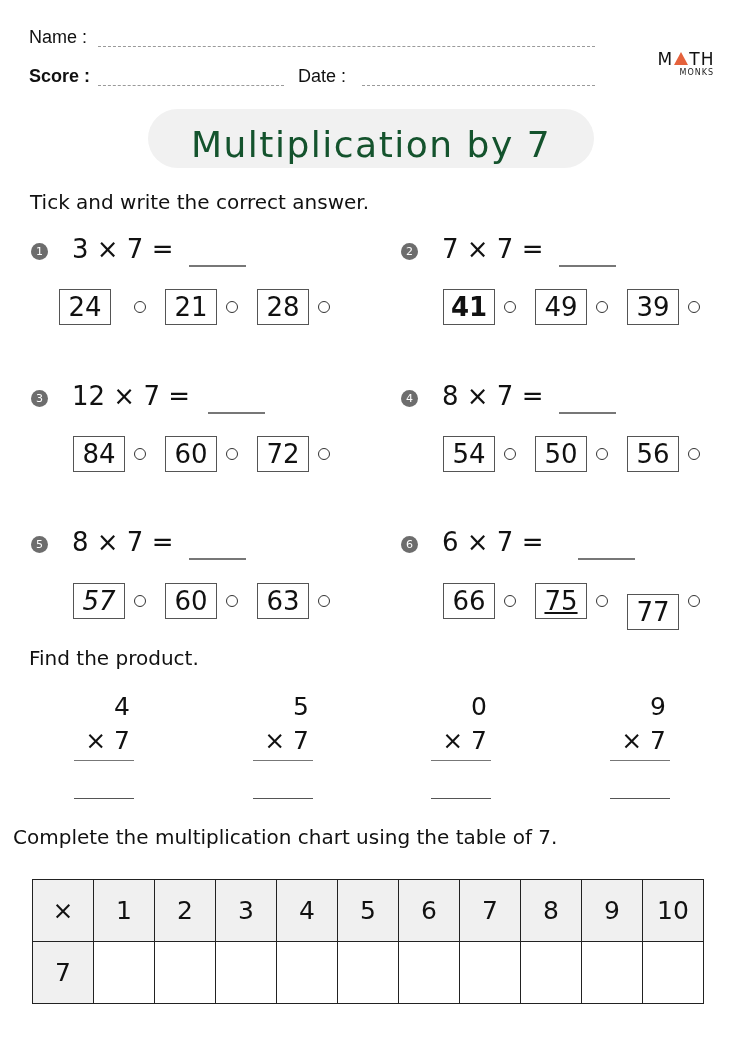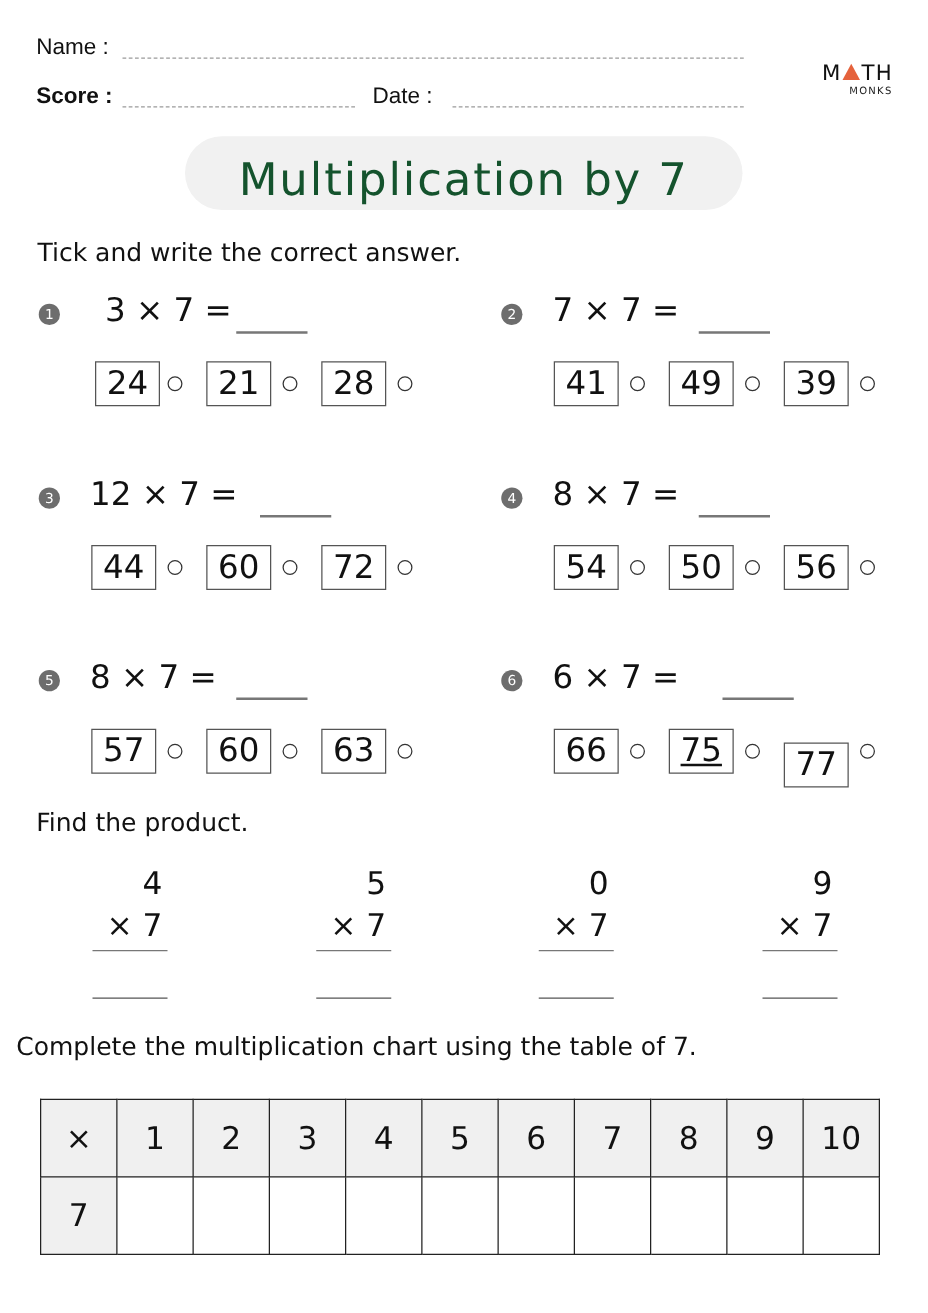--- a/index.html
+++ b/index.html
@@ -58,63 +58,63 @@
   <div class="logo-monks">MONKS</div>
 </div>
 
 <div class="abs title-pill">
   <span class="title-text">Multiplication by 7</span>
 </div>
 
 <div class="abs instr" style="left:30px; top:190px;">Tick and write the correct answer.</div>
 
 <div class="abs qnum" style="left:31px; top:243px;">1</div>
-<div class="abs eq" style="left:72px; top:234px;margin-left:12px;">3 × 7 =</div>
+<div class="abs eq" style="left:72px; top:234px;">3 × 7 =</div>
 <div class="abs blank" style="left:189px; top:265px;"></div>
-<div class="abs opt-box" style="left:76px; top:289px;">24</div>
+<div class="abs opt-box" style="left:59px; top:289px;">24</div>
 <div class="abs radio" style="left:134px; top:301px;"></div>
 <div class="abs opt-box" style="left:165px; top:289px;">21</div>
 <div class="abs radio" style="left:226px; top:301px;"></div>
 <div class="abs opt-box" style="left:257px; top:289px;">28</div>
 <div class="abs radio" style="left:318px; top:301px;"></div>
 
 <div class="abs qnum" style="left:401px; top:243px;">2</div>
 <div class="abs eq" style="left:442px; top:234px;">7 × 7 =</div>
 <div class="abs blank" style="left:559px; top:265px;"></div>
-<div class="abs opt-box" style="left:443px; top:289px;">41</div>
+<div class="abs opt-box" style="left:443px; top:289px;font-weight:bold;">41</div>
 <div class="abs radio" style="left:504px; top:301px;"></div>
 <div class="abs opt-box" style="left:535px; top:289px;">49</div>
 <div class="abs radio" style="left:596px; top:301px;"></div>
 <div class="abs opt-box" style="left:627px; top:289px;">39</div>
 <div class="abs radio" style="left:688px; top:301px;"></div>
 
 <div class="abs qnum" style="left:31px; top:390px;">3</div>
 <div class="abs eq" style="left:72px; top:381px;">12 × 7 =</div>
 <div class="abs blank" style="left:208px; top:412px;"></div>
-<div class="abs opt-box" style="left:73px; top:436px;">44</div>
+<div class="abs opt-box" style="left:73px; top:436px;">84</div>
 <div class="abs radio" style="left:134px; top:448px;"></div>
 <div class="abs opt-box" style="left:165px; top:436px;">60</div>
 <div class="abs radio" style="left:226px; top:448px;"></div>
 <div class="abs opt-box" style="left:257px; top:436px;">72</div>
 <div class="abs radio" style="left:318px; top:448px;"></div>
 
 <div class="abs qnum" style="left:401px; top:390px;">4</div>
 <div class="abs eq" style="left:442px; top:381px;">8 × 7 =</div>
 <div class="abs blank" style="left:559px; top:412px;"></div>
 <div class="abs opt-box" style="left:443px; top:436px;">54</div>
 <div class="abs radio" style="left:504px; top:448px;"></div>
 <div class="abs opt-box" style="left:535px; top:436px;text-align:center;">50</div>
 <div class="abs radio" style="left:596px; top:448px;"></div>
 <div class="abs opt-box" style="left:627px; top:436px;">56</div>
 <div class="abs radio" style="left:688px; top:448px;"></div>
 
 <div class="abs qnum" style="left:31px; top:536px;">5</div>
 <div class="abs eq" style="left:72px; top:527px;">8 × 7 =</div>
 <div class="abs blank" style="left:189px; top:558px;"></div>
-<div class="abs opt-box" style="left:73px; top:583px;">57</div>
+<div class="abs opt-box" style="left:73px; top:583px;font-style:italic;">57</div>
 <div class="abs radio" style="left:134px; top:595px;"></div>
 <div class="abs opt-box" style="left:165px; top:583px;">60</div>
 <div class="abs radio" style="left:226px; top:595px;"></div>
 <div class="abs opt-box" style="left:257px; top:583px;">63</div>
 <div class="abs radio" style="left:318px; top:595px;"></div>
 
 <div class="abs qnum" style="left:401px; top:536px;">6</div>
 <div class="abs eq" style="left:442px; top:527px;">6 × 7 =</div>
 <div class="abs blank" style="left:578px; top:558px;"></div>
 <div class="abs opt-box" style="left:443px; top:583px;">66</div>

